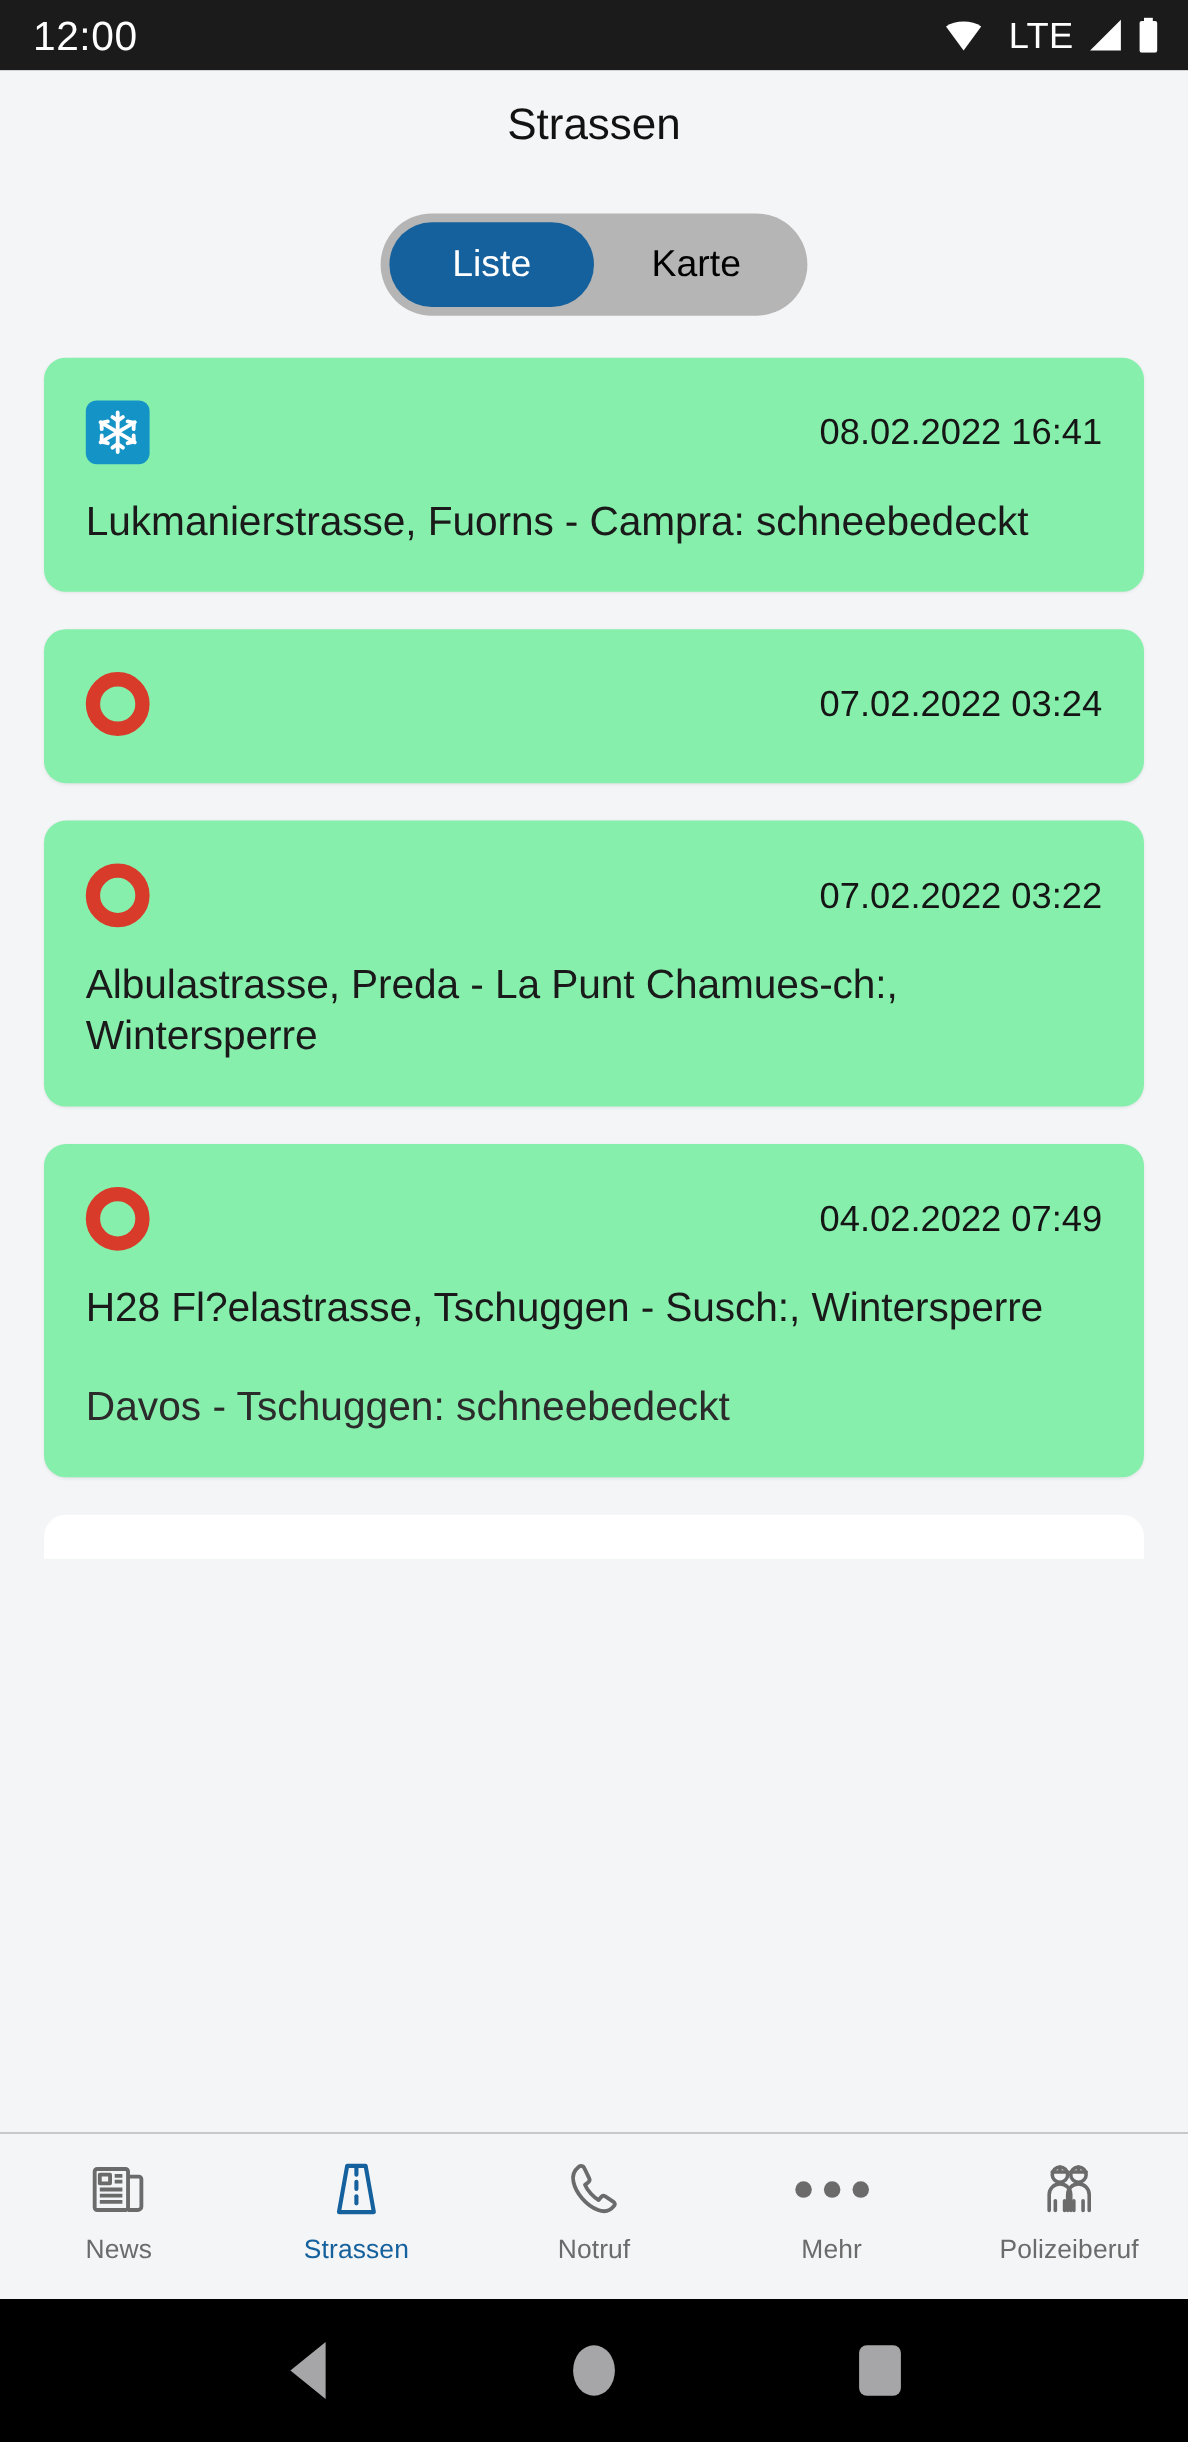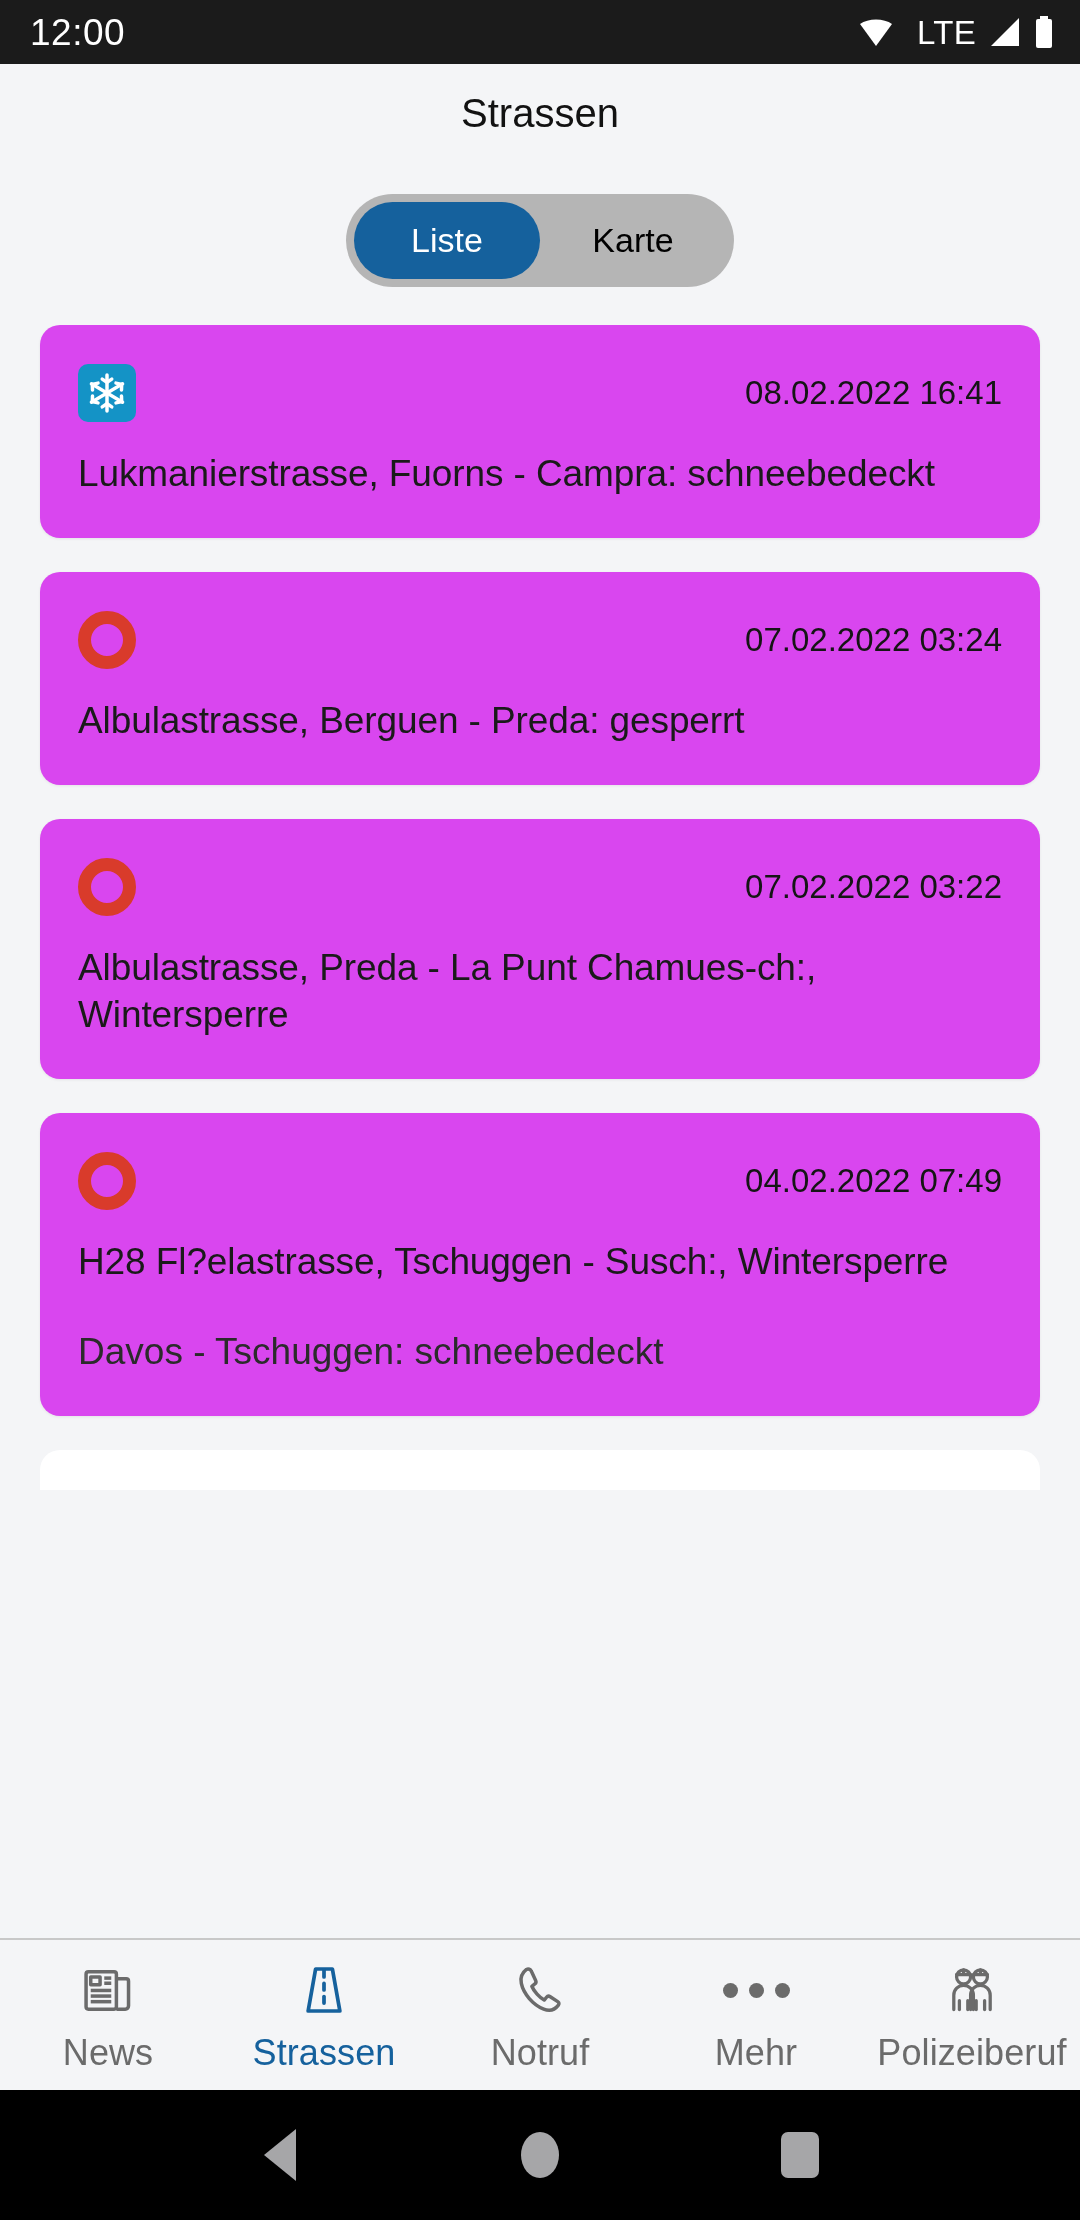--- a/index.html
+++ b/index.html
@@ -104,21 +104,21 @@
 
   
   .list-scroll {
     flex: 1 1 auto;
     overflow: hidden;
     padding: 0 40px;
     background: #f4f5f7;
     position: relative;
   }
   .card {
-    background: #d946ef;
+    background: #86efac;
     border-radius: 20px;
     margin-bottom: 34px;
     padding: 36px 38px 40px 38px;
     box-shadow: 0 1px 3px rgba(0,0,0,0.07);
   }
   .card-top {
     display: flex;
     align-items: center;
     justify-content: space-between;
     min-height: 64px;
@@ -188,21 +188,21 @@
     align-items: center;
     gap: 10px;
   }
   .tab-icon {
     height: 64px;
     display: flex;
     align-items: center;
     justify-content: center;
   }
   .tab-label {
-    font-size: 36px;
+    font-size: 24px;
     color: #6b6b6b;
     letter-spacing: 0.1px;
   }
   .tab.active .tab-label { color: #15619d; }
 
   .dots {
     display: flex;
     gap: 11px;
     align-items: center;
     height: 64px;
@@ -310,21 +310,20 @@
         <div class="card-time">08.02.2022 16:41</div>
       </div>
       <div class="card-title">Lukmanierstrasse,  Fuorns - Campra: schneebedeckt</div>
     </div>
 
     <div class="card">
       <div class="card-top">
         <div class="ring-closed"></div>
         <div class="card-time">07.02.2022 03:24</div>
       </div>
-      <div class="card-title">Albulastrasse,  Berguen - Preda: gesperrt</div>
     </div>
 
     <div class="card">
       <div class="card-top">
         <div class="ring-closed"></div>
         <div class="card-time">07.02.2022 03:22</div>
       </div>
       <div class="card-title">Albulastrasse,  Preda - La Punt Chamues-ch:, Wintersperre</div>
     </div>
 

